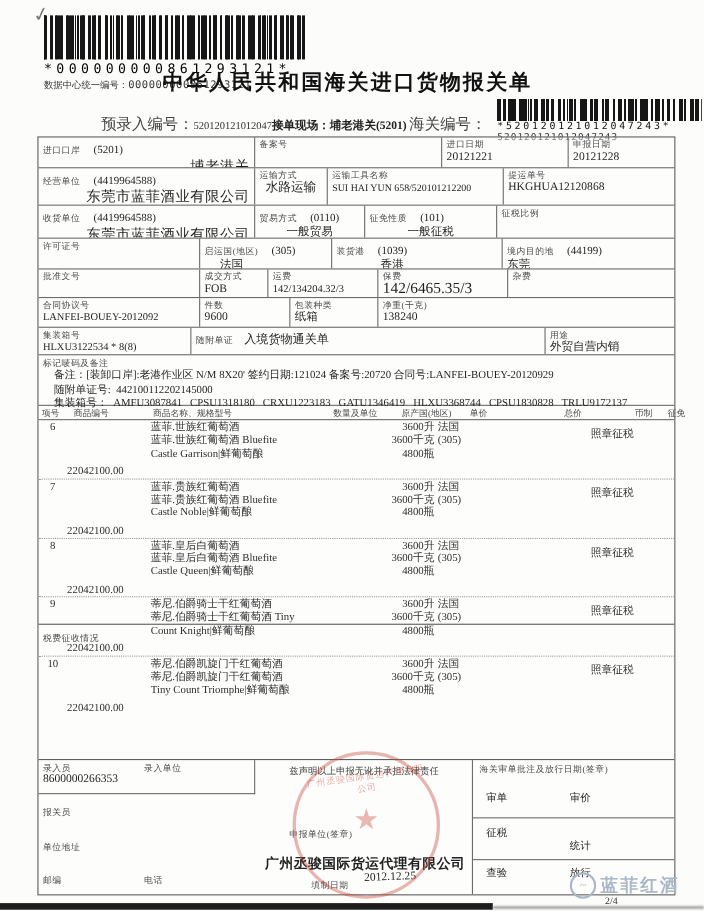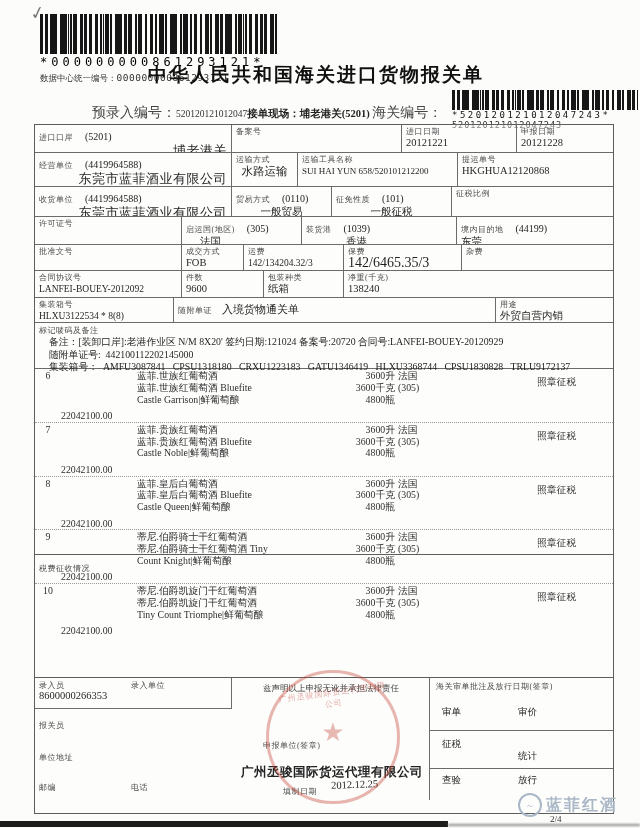--- a/index.html
+++ b/index.html
@@ -224,20 +224,31 @@
     </div>
   </div>
 
   <div class="remarks" style="height:46px">
     <div class="lbl">标记唛码及备注</div>
     <div class="rline">备注：[装卸口岸]:老港作业区 N/M 8X20' 签约日期:121024 备案号:20720 合同号:LANFEI-BOUEY-20120929</div>
     <div class="rline">随附单证号:  442100112202145000</div>
     <div class="rline">集装箱号：  AMFU3087841   CPSU1318180   CRXU1223183   GATU1346419   HLXU3368744   CPSU1830828   TRLU9172137</div>
   </div>
 
+  <div class="ihead">
+    <span style="left:3px">项号</span>
+    <span style="left:32px">商品编号</span>
+    <span style="left:104px">商品名称、规格型号</span>
+    <span style="left:268px">数量及单位</span>
+    <span style="left:330px">原产国(地区)</span>
+    <span style="left:392px">单价</span>
+    <span style="left:478px">总价</span>
+    <span style="left:542px">币制</span>
+    <span style="left:572px">征免</span>
+  </div>
 
   <div class="items">
     <div class="irow">
       <div class="c-no">6</div>
       <div class="c-code">22042100.00</div>
       <div class="c-name">
         <div>蓝菲.世族红葡萄酒</div>
         <div>蓝菲.世族红葡萄酒 Bluefite</div>
         <div>Castle Garrison|鲜葡萄酿</div>
       </div>

